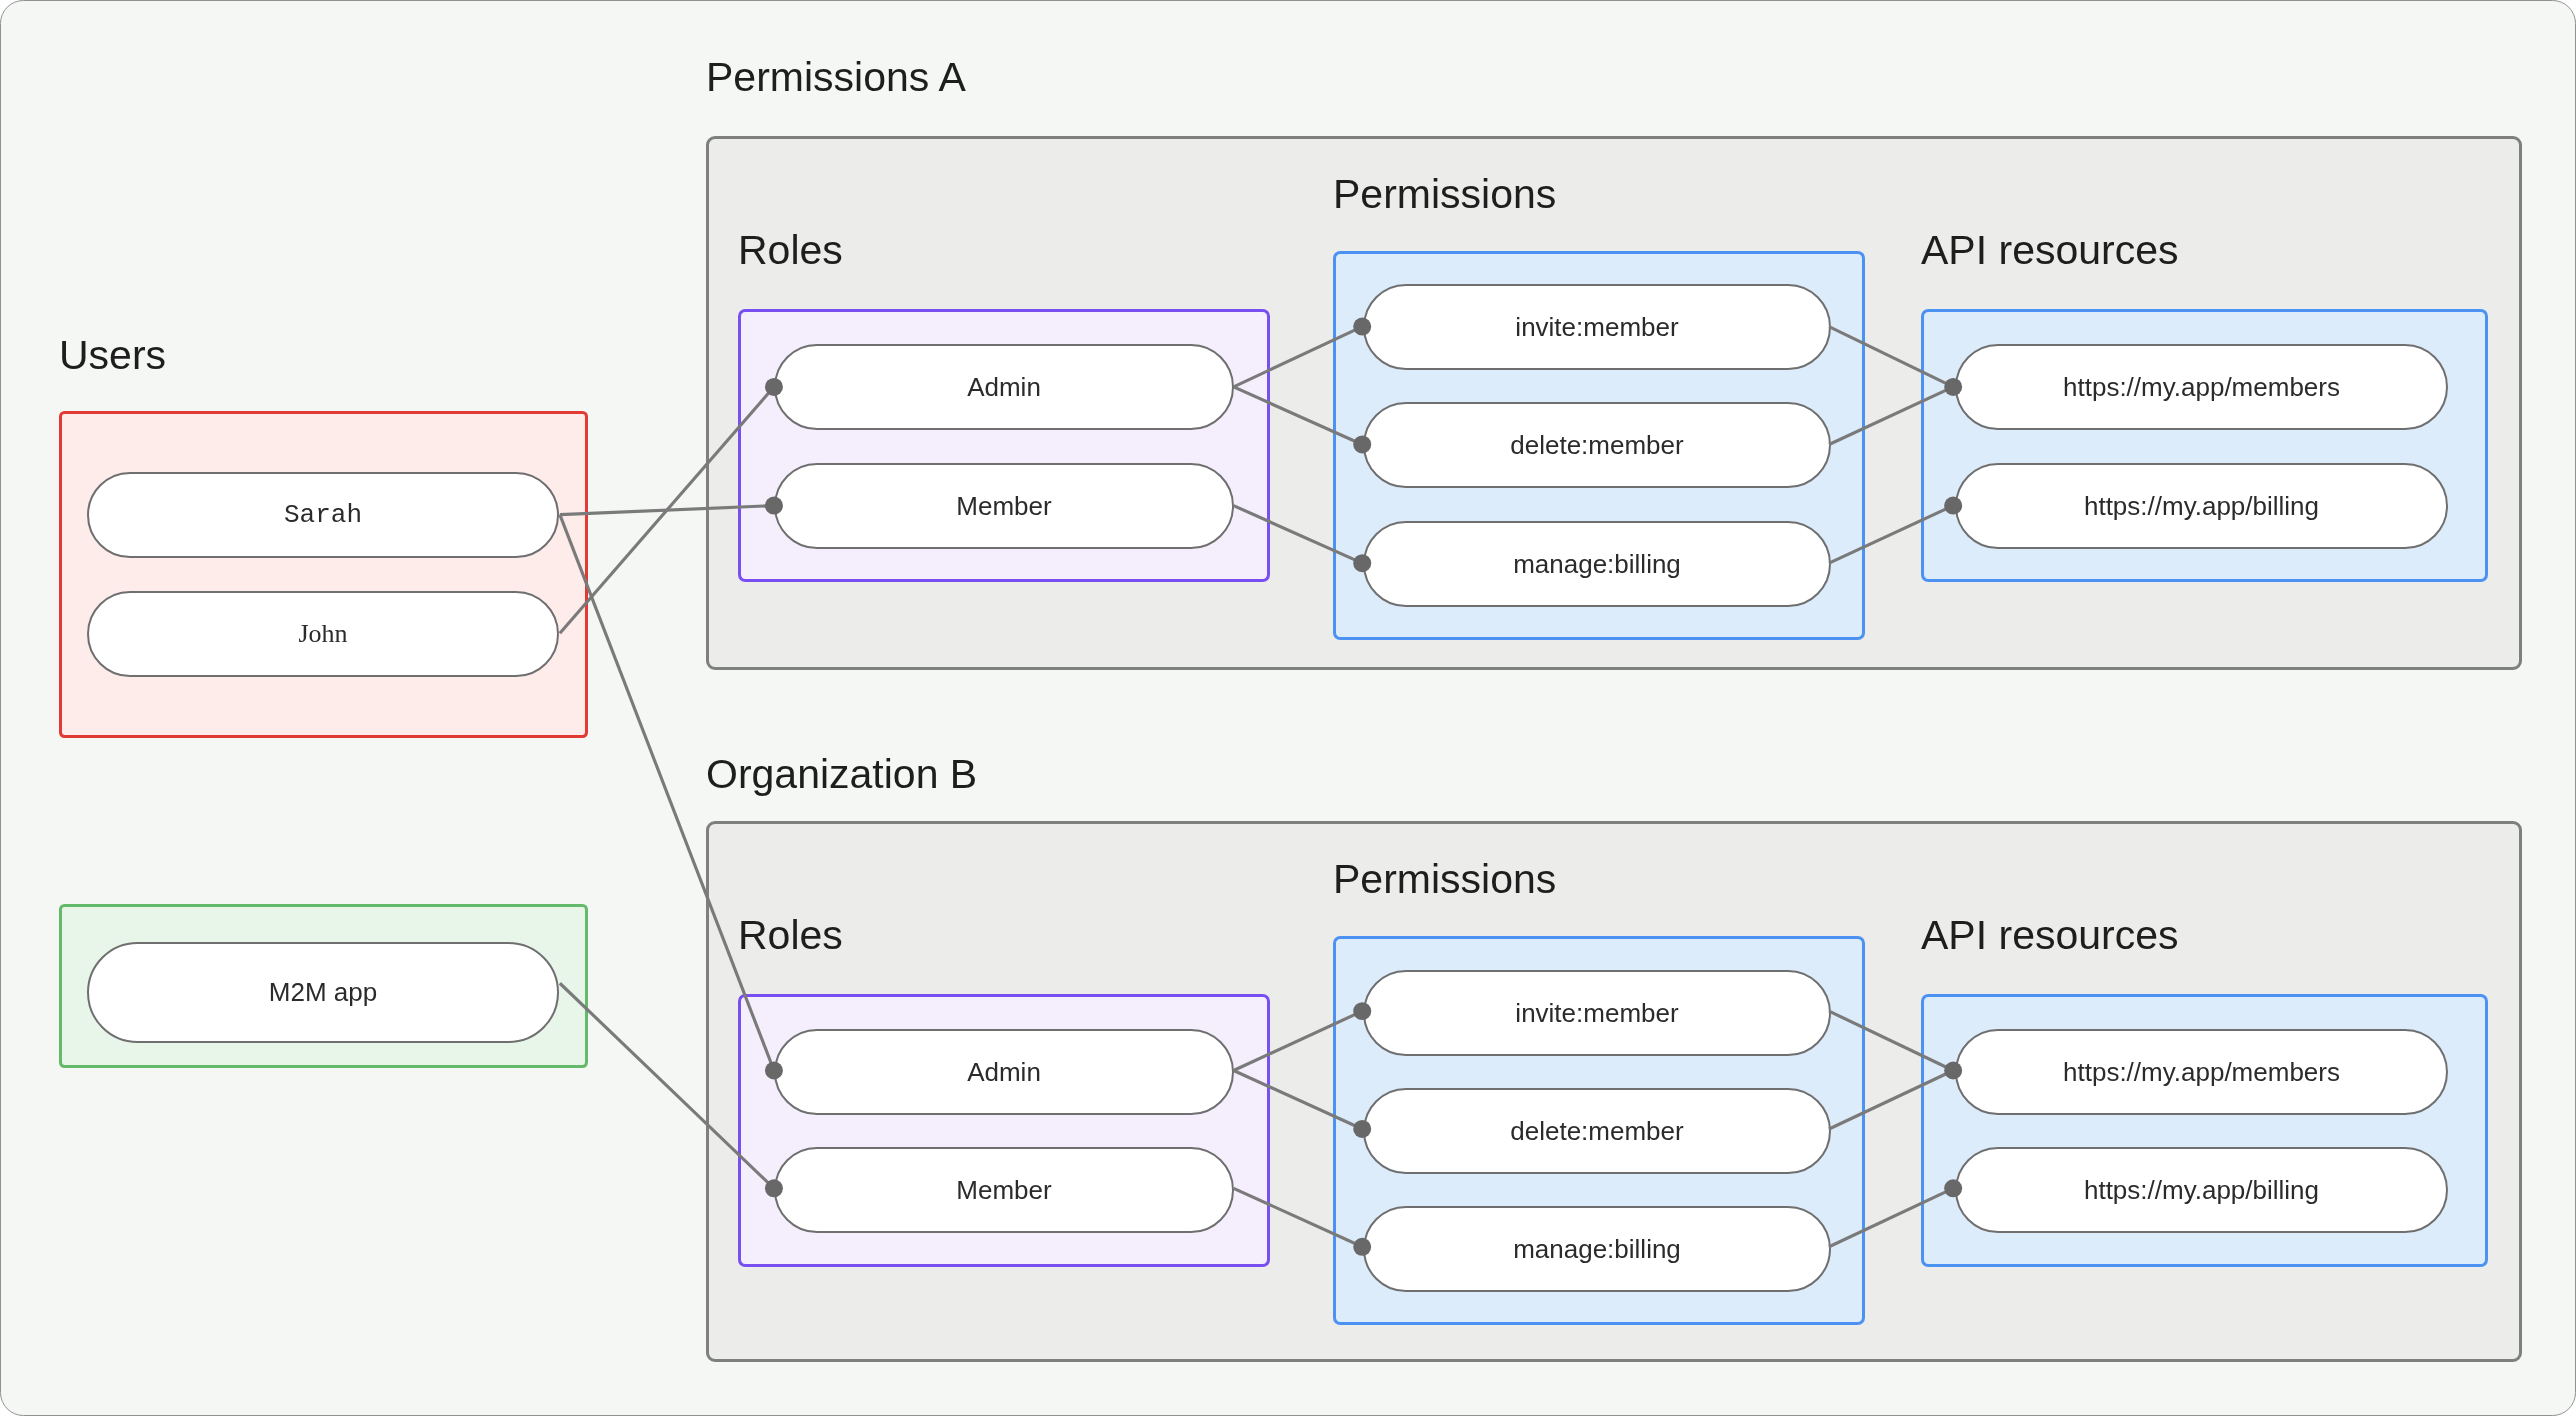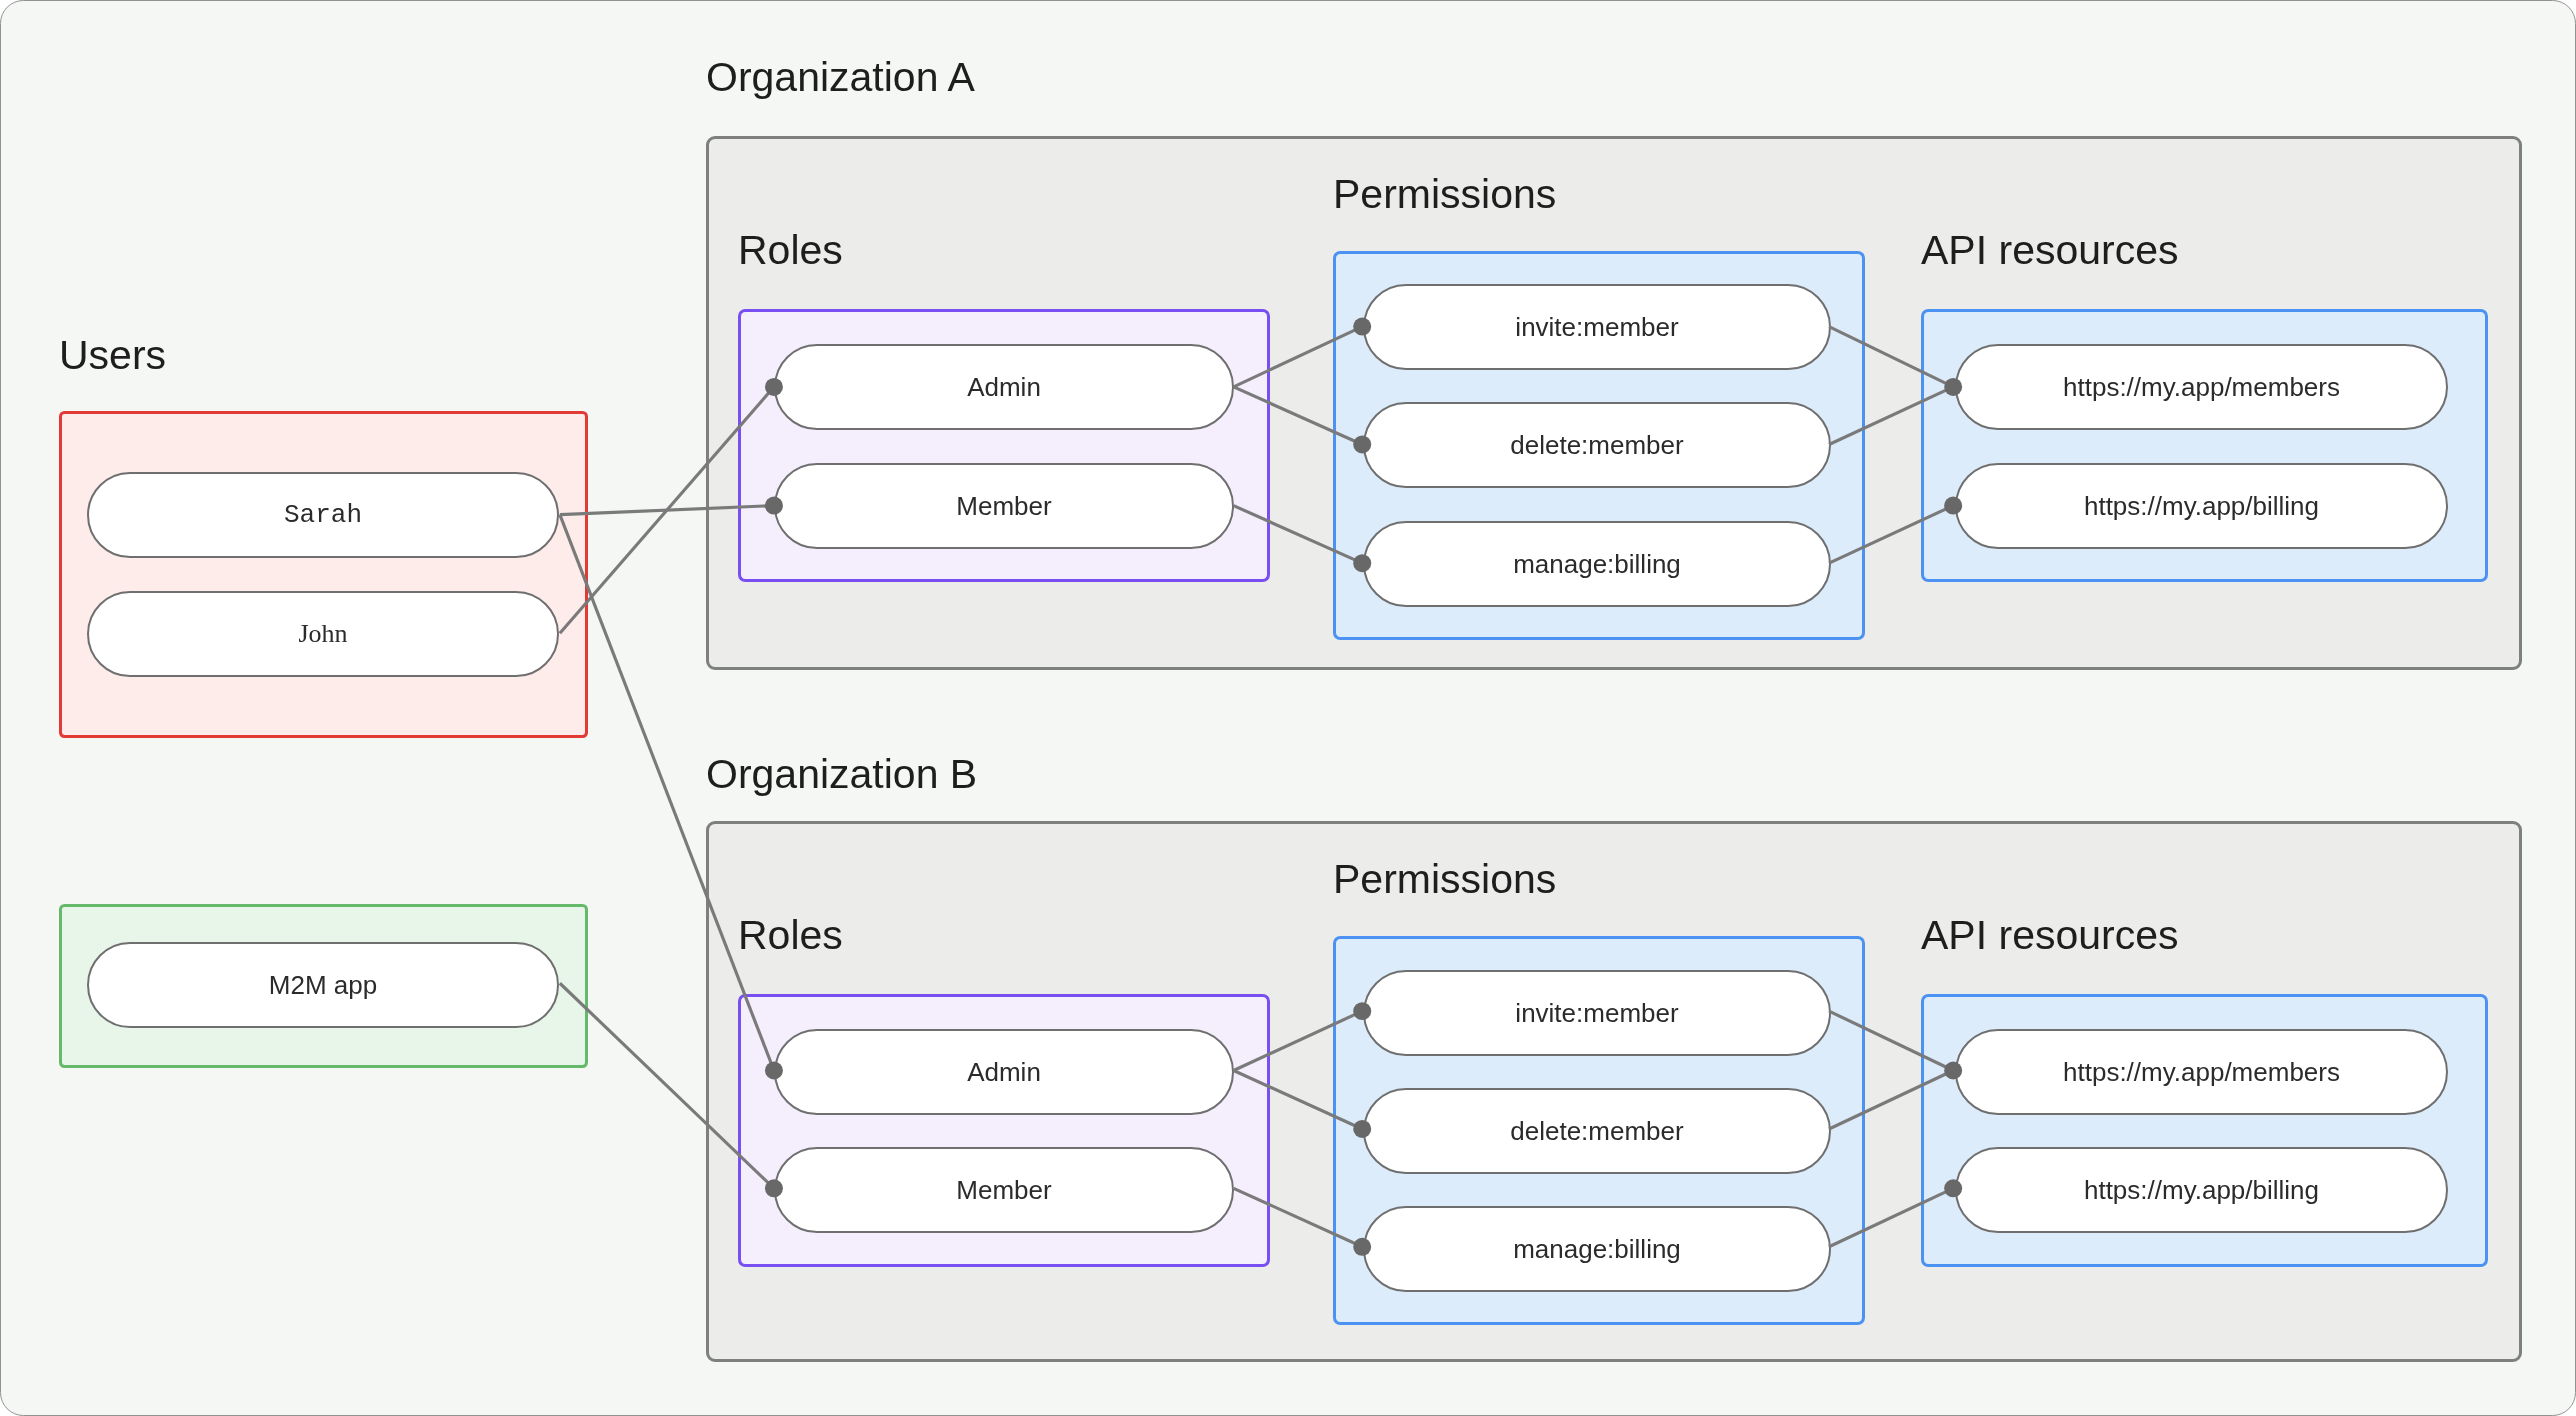--- a/index.html
+++ b/index.html
@@ -80,32 +80,32 @@
   <div class="box users" style="left: 58px; top: 410px; width: 529px; height: 327px;"></div>
   <div class="box m2m" style="left: 58px; top: 903px; width: 529px; height: 164px;"></div>
   <div class="box roles" style="left: 737px; top: 308px; width: 532px; height: 273px;"></div>
   <div class="box blue" style="left: 1332px; top: 250px; width: 532px; height: 389px;"></div>
   <div class="box blue" style="left: 1920px; top: 308px; width: 567px; height: 273px;"></div>
   <div class="box roles" style="left: 737px; top: 993px; width: 532px; height: 273px;"></div>
   <div class="box blue" style="left: 1332px; top: 935px; width: 532px; height: 389px;"></div>
   <div class="box blue" style="left: 1920px; top: 993px; width: 567px; height: 273px;"></div>
 
   <div class="lbl" style="left: 58px; top: 332px; text-align: center;">Users</div>
-  <div class="lbl" style="left: 705px; top: 54px;">Organization A</div>
+  <div class="lbl" style="left: 705px; top: 54px;">Permissions A</div>
   <div class="lbl" style="left: 705px; top: 751px;">Organization B</div>
   <div class="lbl" style="left: 737px; top: 227px;">Roles</div>
   <div class="lbl" style="left: 1332px; top: 171px;">Permissions</div>
   <div class="lbl" style="left: 1920px; top: 227px;">API resources</div>
   <div class="lbl" style="left: 737px; top: 912px;">Roles</div>
   <div class="lbl" style="left: 1332px; top: 856px;">Permissions</div>
   <div class="lbl" style="left: 1920px; top: 912px;">API resources</div>
 
   <div class="pill" style="left: 86px; top: 471px; width: 472px; height: 86px; font-family: Liberation Mono, monospace;">Sarah</div>
   <div class="pill" style="left: 86px; top: 590px; width: 472px; height: 86px; font-family: Liberation Serif, serif;">John</div>
-  <div class="pill" style="left: 86px; top: 941px; width: 472px; height: 86px;">M2M app</div>
+  <div class="pill" style="left: 86px; top: 941px; width: 472px; height: 101px;">M2M app</div>
   <div class="pill" style="left: 773px; top: 343px; width: 460px; height: 86px;">Admin</div>
   <div class="pill" style="left: 773px; top: 462px; width: 460px; height: 86px;">Member</div>
   <div class="pill" style="left: 1362px; top: 283px; width: 468px; height: 86px;">invite:member</div>
   <div class="pill" style="left: 1362px; top: 401px; width: 468px; height: 86px;">delete:member</div>
   <div class="pill" style="left: 1362px; top: 520px; width: 468px; height: 86px;">manage:billing</div>
   <div class="pill" style="left: 1954px; top: 343px; width: 493px; height: 86px;">https://my.app/members</div>
   <div class="pill" style="left: 1954px; top: 462px; width: 493px; height: 86px;">https://my.app/billing</div>
   <div class="pill" style="left: 773px; top: 1028px; width: 460px; height: 86px;">Admin</div>
   <div class="pill" style="left: 773px; top: 1146px; width: 460px; height: 86px;">Member</div>
   <div class="pill" style="left: 1362px; top: 969px; width: 468px; height: 86px;">invite:member</div>

